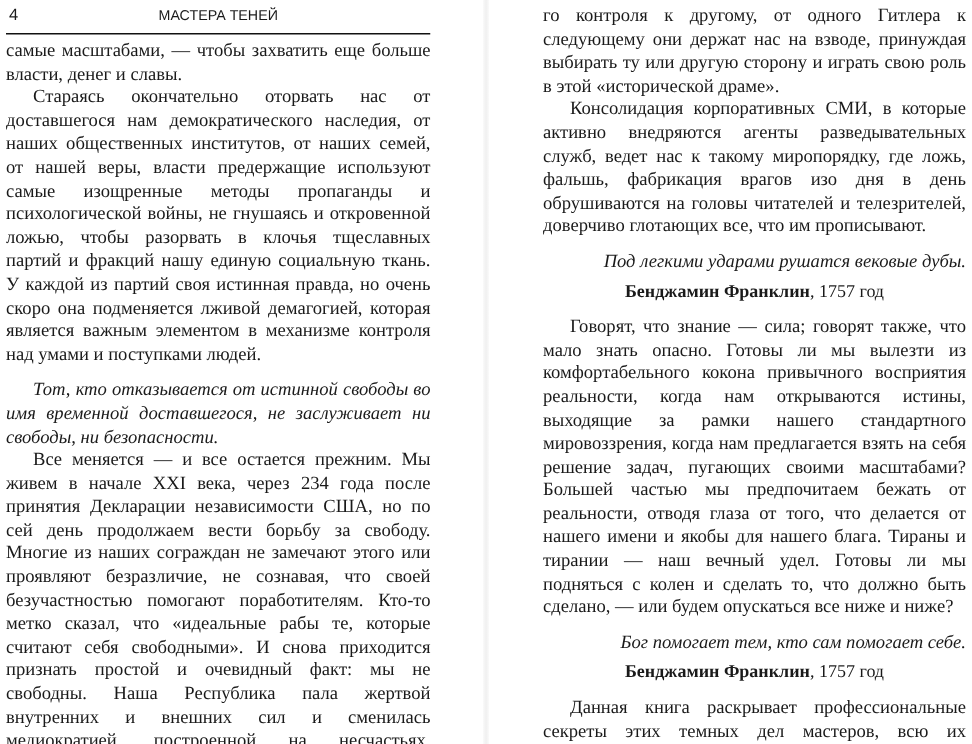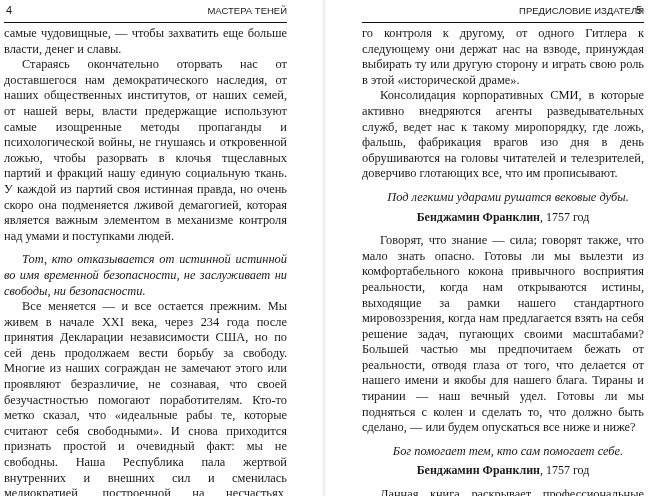--- a/index.html
+++ b/index.html
@@ -18,69 +18,65 @@
   .header {
     position: relative; height: 22px;
     border-bottom: 1.5px solid #111;
     font-family: "Liberation Sans", "DejaVu Sans", sans-serif;
     font-size: 10px; letter-spacing: 0px;
   }
   .header .pnum { position: absolute; top: 4px; font-size: 11px; }
   .left .header .pnum { left: 2px; }
   .right .header .pnum { right: 2px; }
   .header .title {
-    position: absolute; top: 5px; left: 0; right: 0; text-align: right;
+    position: absolute; top: 5px; left: 0; right: 0; text-align: center;
     text-transform: uppercase; font-size: 9.5px;
   }
   .body {
     padding-top: 3px;
     font-size: 12.4px; line-height: 15.6px;
     text-align: justify;
     hyphens: manual;
   }
   .body p { margin: 0; text-indent: 18px; }
   .body p.cont { text-indent: 0; }
   .quote {
     margin: 8px 0 0 0; font-style: italic; text-align: justify;
     text-indent: 18px;
   }
-  .quote.center { text-align: center; text-indent: 0; margin-left: 10px; }
+  .quote.center { text-align: right; text-indent: 0; margin-left: 10px; }
   .attrib {
     text-align: center; margin: 4px 0 8px 0; font-size: 12px;
   }
   .attrib b { font-weight: bold; }
   .gutter {
     position: absolute; left: 322px; top: 0; width: 4px; height: 496px;
     background: linear-gradient(to right, #fafafa, #f0f0f0, #fafafa);
   }
 </style>
 </head>
 <body>
 
 <div class="gutter"></div>
 
 <div class="page left">
   <div class="header">
     <span class="pnum">4</span>
     <span class="title">МАСТЕРА ТЕНЕЙ</span>
   </div>
   <div class="body">
-    <p class="cont">самые чудовищные, — чтобы захватить еще больше власти, денег и славы.</p>
+    <p class="cont">самые масштабами, — чтобы захватить еще больше власти, денег и славы.</p>
     <p>Стараясь окончательно оторвать нас от доставшегося нам демократического наследия, от наших общественных институтов, от наших семей, от нашей веры, власти предержащие используют самые изощренные методы пропаганды и психологической войны, не гнушаясь и откровенной ложью, чтобы разорвать в клочья тщеславных партий и фракций нашу единую социальную ткань. У каждой из партий своя истинная правда, но очень скоро она подменяется лживой демагогией, которая является важным элементом в механизме контроля над умами и поступками людей.</p>
-    <div class="quote">Тот, кто отказывается от истинной истинной во имя временной безопасности, не заслуживает ни свободы, ни безопасности.</div>
+    <div class="quote">Тот, кто отказывается от истинной свободы во имя временной доставшегося, не заслуживает ни свободы, ни безопасности.</div>
     <p>Все меняется — и все остается прежним. Мы живем в начале XXI века, через 234 года после принятия Декларации независимости США, но по сей день продолжаем вести борьбу за свободу. Многие из наших сограждан не замечают этого или проявляют безразличие, не сознавая, что своей безучастностью помогают поработителям. Кто-то метко сказал, что «идеальные рабы те, которые считают себя свободными». И снова приходится признать простой и очевидный факт: мы не свободны. Наша Республика пала жертвой внутренних и внешних сил и сменилась медиократией, построенной на несчастьях, трагедиях и бедности.</p>
 
   </div>
 </div>
 
 <div class="page right">
-  <div class="header">
-    <span class="title">ПРЕДИСЛОВИЕ ИЗДАТЕЛЯ</span>
-    <span class="pnum">5</span>
-  </div>
   <div class="body">
     <p class="cont">го контроля к другому, от одного Гитлера к следующему они держат нас на взводе, принуждая выбирать ту или другую сторону и играть свою роль в этой «исторической драме».</p>
     <p>Консолидация корпоративных СМИ, в которые активно внедряются агенты разведывательных служб, ведет нас к такому миропорядку, где ложь, фальшь, фабрикация врагов изо дня в день обрушиваются на головы читателей и телезрителей, доверчиво глотающих все, что им прописывают.</p>
     <div class="quote center">Под легкими ударами рушатся вековые дубы.</div>
     <div class="attrib">
       <b>Бенджамин Франклин</b><span>, 1757 год</span>
     </div>
     <p>Говорят, что знание — сила; говорят также, что мало знать опасно. Готовы ли мы вылезти из комфортабельного кокона привычного восприятия реальности, когда нам открываются истины, выходящие за рамки нашего стандартного мировоззрения, когда нам предлагается взять на себя решение задач, пугающих своими масштабами? Большей частью мы предпочитаем бежать от реальности, отводя глаза от того, что делается от нашего имени и якобы для нашего блага. Тираны и тирании — наш вечный удел. Готовы ли мы подняться с колен и сделать то, что должно быть сделано, — или будем опускаться все ниже и ниже?</p>
     <div class="quote center">Бог помогает тем, кто сам помогает себе.</div>
     <div class="attrib">

